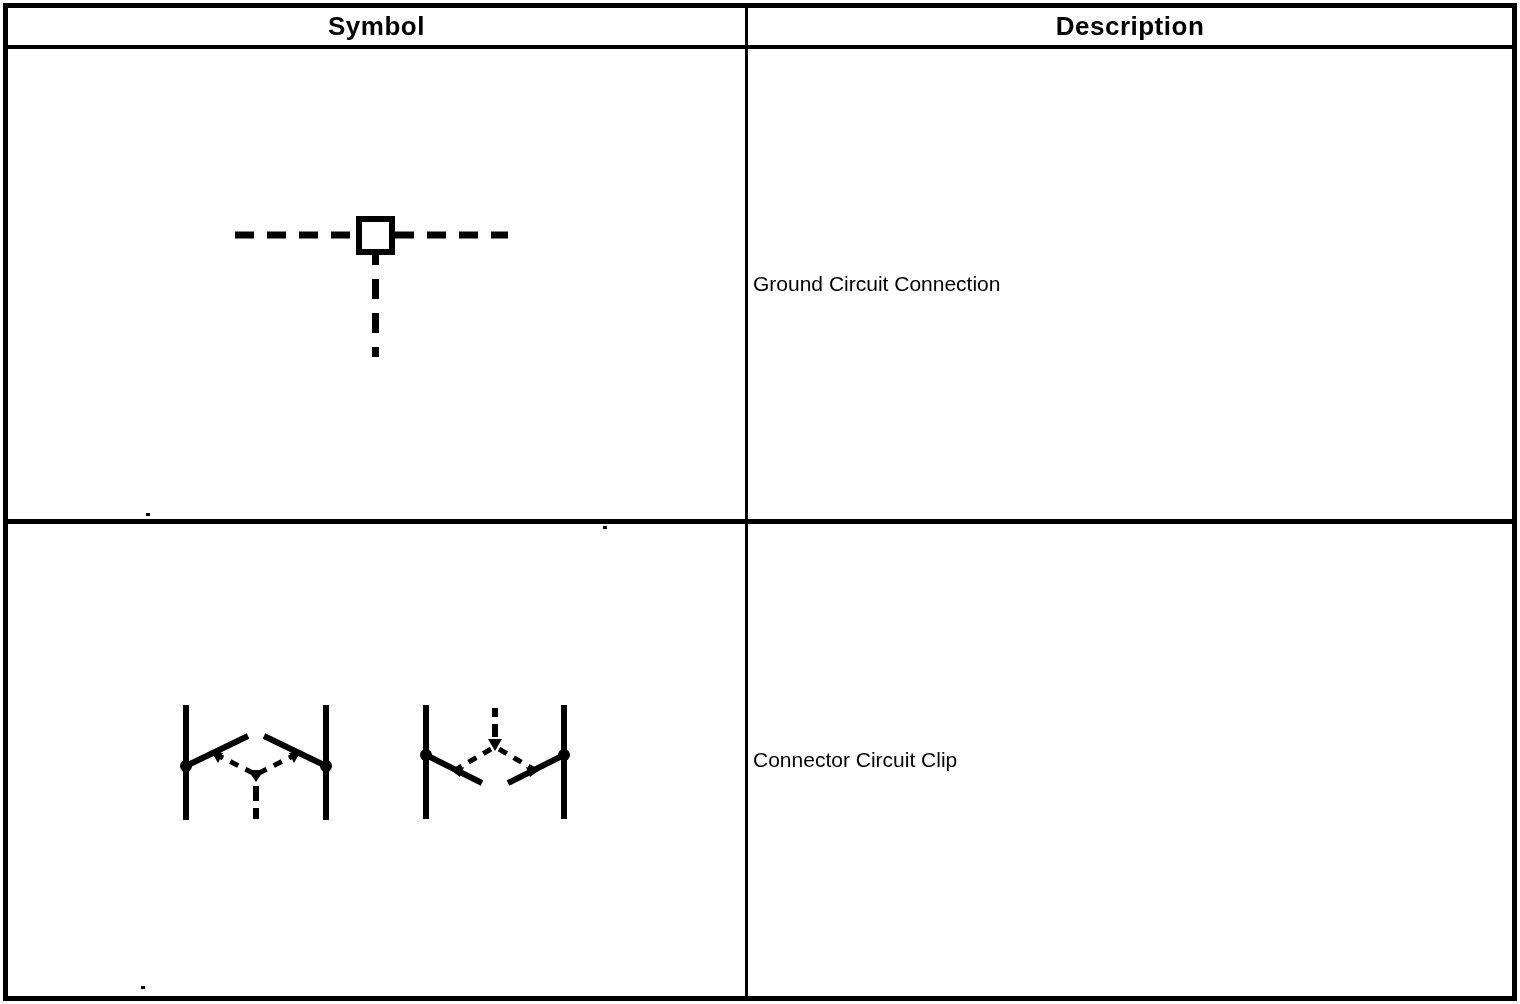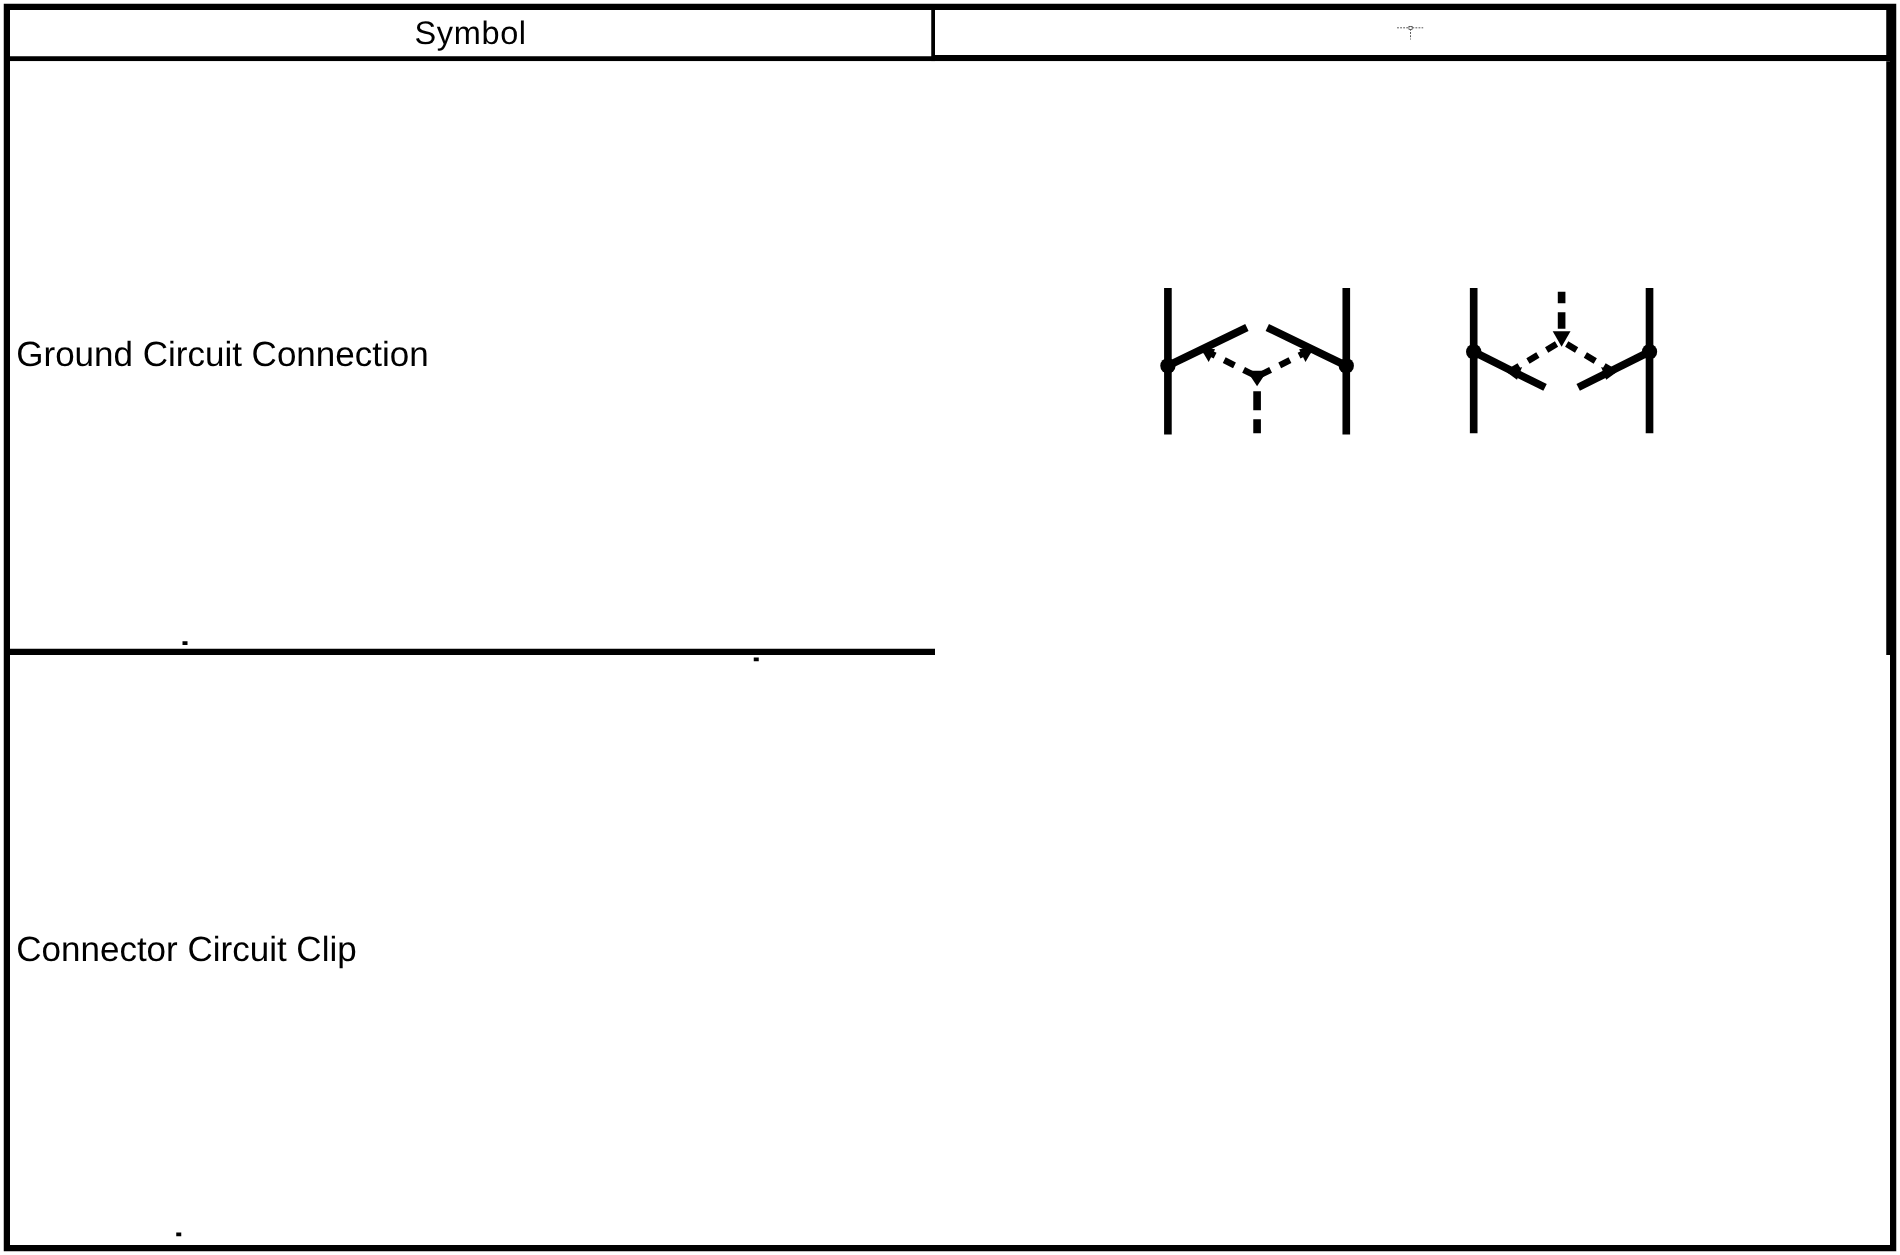--- a/index.html
+++ b/index.html
@@ -28,55 +28,58 @@
   .cell { position: relative; background: #ffffff; }
   .col1 { border-right: 3px solid #000; }
 
   .header-cell {
     border-bottom: 4px solid #000;
     display: flex;
     align-items: center;
     justify-content: center;
   }
   .header-label {
-    font-weight: normal;
+    font-weight: bold;
     font-size: 26px;
     letter-spacing: 0.5px;
     text-align: center;
   }
 
   .row1 { border-bottom: 5px solid #000; }
 
   .symbol-cell svg { position: absolute; left: 0; top: 0; width: 100%; height: 100%; }
 
   .desc-cell {
     display: flex;
     align-items: center;
     padding-left: 5px;
   }
-  .desc-text { font-size: 28px; }
+  .desc-text { font-size: 21px; }
 
   .speck {
     position: absolute;
     width: 4px; height: 3px;
     background: #000;
   }
 
   .ink-stroke { stroke: #000; fill: none; }
   .ink-fill { fill: #000; stroke: none; }
 </style>
 </head>
 <body>
 
 <div class="page">
 
   <div class="legend-table">
 
     <div class="cell header-cell col1">
       <span class="header-label">Symbol</span>
+    </div>
+    <div class="cell header-cell">
+      <span class="header-label">Description</span>
     </div>
 
     <div class="cell symbol-cell row1 col1">
       <svg viewBox="0 0 737 470" xmlns="http://www.w3.org/2000/svg">
 
         <line class="ink-stroke" x1="227" y1="186" x2="348" y2="186" stroke-width="7" stroke-dasharray="19 13"></line>
 
         <line class="ink-stroke" x1="387" y1="186" x2="500" y2="186" stroke-width="7" stroke-dasharray="19 13"></line>
 
         <rect class="ink-stroke" x="351" y="170" width="33" height="33" stroke-width="6"></rect>

